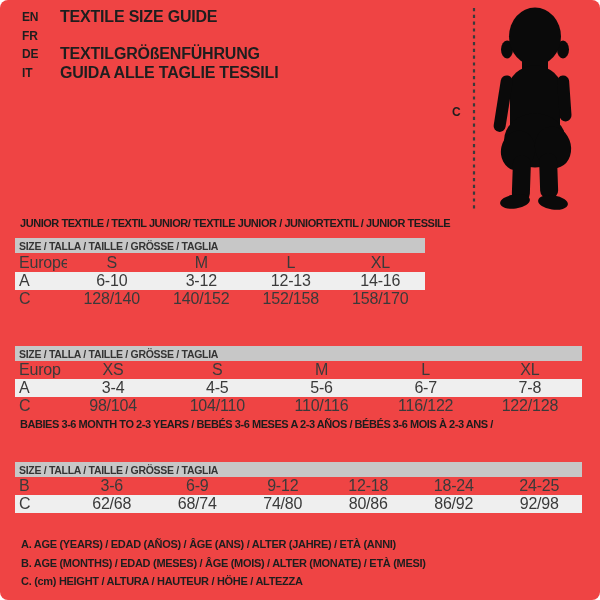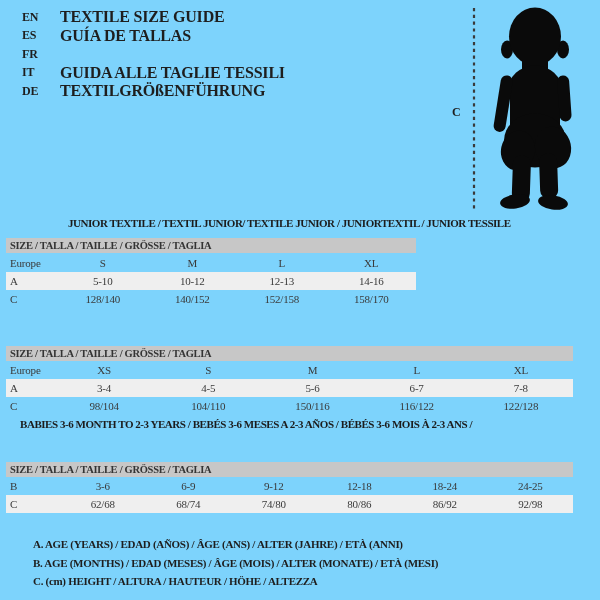--- a/index.html
+++ b/index.html
@@ -1,74 +1,70 @@
 <!DOCTYPE html>
 <html><head>
 <meta charset="utf-8">
 <style>
   html,body{margin:0;padding:0;background:#ffffff;}
   .canvas{
-    position:relative;width:600px;height:600px;background:#7dd3fc;overflow:hidden;
-    font-family:Liberation Serif, serif;color:#1e1e1e;
+    position:relative;width:600px;height:600px;background:#ef4444;overflow:hidden;
+    font-family:Liberation Sans, sans-serif;color:#1e1e1e;border-radius:8px;
   }
   
   .lang-list{position:absolute;left:22px;top:8px;}
   .lang-row{display:flex;height:18.5px;align-items:center;}
   .lang-code{width:38px;font-size:12px;font-weight:bold;letter-spacing:-0.2px;}
   .lang-title{font-size:16px;font-weight:bold;letter-spacing:-0.2px;white-space:nowrap;}
   
   .figure{position:absolute;left:450px;top:5px;width:148px;height:206px;}
   .measure-label{position:absolute;left:2px;top:100px;font-size:12px;font-weight:bold;}
   .measure-line{position:absolute;left:22px;top:3px;}
   .silhouette{position:absolute;left:30px;top:0px;}
   
   .section-heading{
     position:absolute;left:20px;font-size:11px;font-weight:bold;
     letter-spacing:-0.45px;color:#1c1c1c;white-space:nowrap;line-height:15px;
   }
   .section-heading sub{font-size:8px;}
   
-  .tbl{position:absolute;left:6px;}
+  .tbl{position:absolute;left:15px;}
   table{border-collapse:collapse;table-layout:fixed;}
-  td{font-size:11px;color:#3a3a3a;letter-spacing:-0.2px;text-align:center;
+  td{font-size:16px;color:#3a3a3a;letter-spacing:-0.2px;text-align:center;
      padding:0;height:18px;vertical-align:middle;overflow:hidden;white-space:nowrap;}
   tr.hdr td{
     background:#c7c7c7;height:15px;font-size:10.5px;font-weight:bold;color:#343434;
     text-align:left;padding-left:4px;letter-spacing:-0.3px;
   }
   td.lbl{text-align:left;padding-left:4px;}
   tr.shaded td{background:#efefef;}
   
-  .footnotes{position:absolute;left:33px;top:535px;}
+  .footnotes{position:absolute;left:21px;top:535px;}
   .footnote{font-size:11px;font-weight:bold;letter-spacing:-0.3px;line-height:18.5px;white-space:nowrap;}
 </style>
 </head>
 <body>
 
 <div class="canvas">
 
   <div class="lang-list">
     <div class="lang-row">
       <span class="lang-code">EN</span>
       <span class="lang-title">TEXTILE SIZE GUIDE</span>
     </div>
     <div class="lang-row">
-      <span class="lang-code">ES</span>
-      <span class="lang-title">GUÍA DE TALLAS</span>
-    </div>
-    <div class="lang-row">
       <span class="lang-code">FR</span>
+    </div>
+    <div class="lang-row">
+      <span class="lang-code">DE</span>
+      <span class="lang-title">TEXTILGRÖßENFÜHRUNG</span>
     </div>
     <div class="lang-row">
       <span class="lang-code">IT</span>
       <span class="lang-title">GUIDA ALLE TAGLIE TESSILI</span>
-    </div>
-    <div class="lang-row">
-      <span class="lang-code">DE</span>
-      <span class="lang-title">TEXTILGRÖßENFÜHRUNG</span>
     </div>
   </div>
 
   <div class="figure">
     <span class="measure-label">C</span>
     <svg class="measure-line" width="4" height="201" viewBox="0 0 4 201">
       <line x1="2" y1="0" x2="2" y2="201" stroke="#3a3a3a" stroke-width="2.2" stroke-dasharray="3.2 3.6"></line>
     </svg>
     <svg class="silhouette" width="110" height="206" viewBox="0 0 110 205">
       <g fill="#0a0a0a">
@@ -84,21 +80,21 @@
         <ellipse cx="38" cy="145" rx="17" ry="20" transform="rotate(12 38 145)"></ellipse>
         <ellipse cx="73" cy="142" rx="18" ry="21" transform="rotate(-12 73 142)"></ellipse>
         <rect x="33" y="150" width="18" height="46" rx="8" transform="rotate(2 42 155)"></rect>
         <rect x="59" y="148" width="18" height="45" rx="8" transform="rotate(-2 68 152)"></rect>
         <ellipse cx="35" cy="196" rx="15" ry="7" transform="rotate(-8 35 196)"></ellipse>
         <ellipse cx="73" cy="197" rx="15" ry="7" transform="rotate(8 73 197)"></ellipse>
       </g>
     </svg>
   </div>
 
-  <div class="section-heading" style="top:216px;margin-left:48px;">JUNIOR TEXTILE / TEXTIL JUNIOR/ TEXTILE JUNIOR / JUNIORTEXTIL / JUNIOR TESSILE</div>
+  <div class="section-heading" style="top:216px;">JUNIOR TEXTILE / TEXTIL JUNIOR/ TEXTILE JUNIOR / JUNIORTEXTIL / JUNIOR TESSILE</div>
   <div class="tbl" style="top:238px;">
     <table style="width:410px;">
       <colgroup>
           <col style="width:52px">
           <col>
           <col>
           <col>
           <col>
         </colgroup>
       <tbody>
@@ -107,22 +103,22 @@
       </tr>
       <tr style="height:19px;">
         <td class="lbl">Europe</td>
         <td>S</td>
         <td>M</td>
         <td>L</td>
         <td>XL</td>
       </tr>
       <tr class="shaded">
         <td class="lbl">A</td>
-        <td>5-10</td>
-        <td>10-12</td>
+        <td>6-10</td>
+        <td>3-12</td>
         <td>12-13</td>
         <td>14-16</td>
       </tr>
       <tr>
         <td class="lbl">C</td>
         <td>128/140</td>
         <td>140/152</td>
         <td>152/158</td>
         <td>158/170</td>
       </tr>
@@ -157,21 +153,21 @@
         <td>3-4</td>
         <td>4-5</td>
         <td>5-6</td>
         <td>6-7</td>
         <td>7-8</td>
       </tr>
       <tr>
         <td class="lbl">C</td>
         <td>98/104</td>
         <td>104/110</td>
-        <td>150/116</td>
+        <td>110/116</td>
         <td>116/122</td>
         <td>122/128</td>
       </tr>
     </tbody>
       </table>
   </div>
 
   <div class="section-heading" style="top:416px;line-height:16px;">
     <div>BABIES 3-6 MONTH TO 2-3 YEARS / BEBÉS 3-6 MESES A 2-3 AÑOS / BÉBÉS 3-6 MOIS À 2-3 ANS /</div>
   </div>

